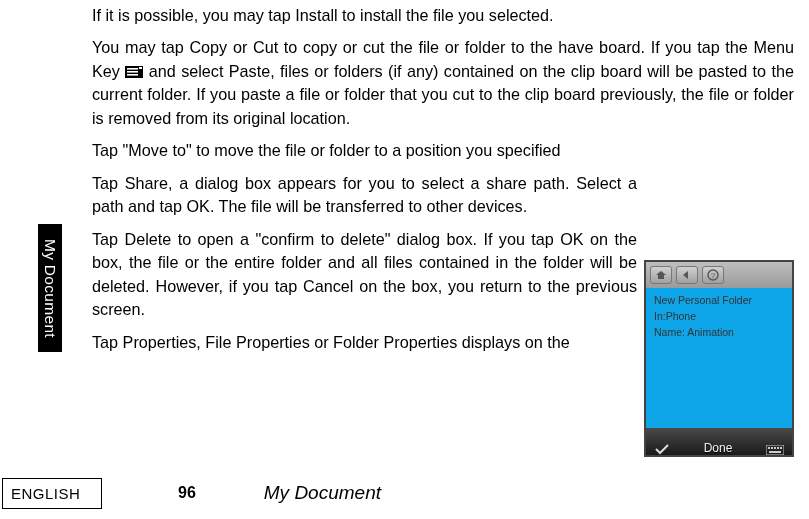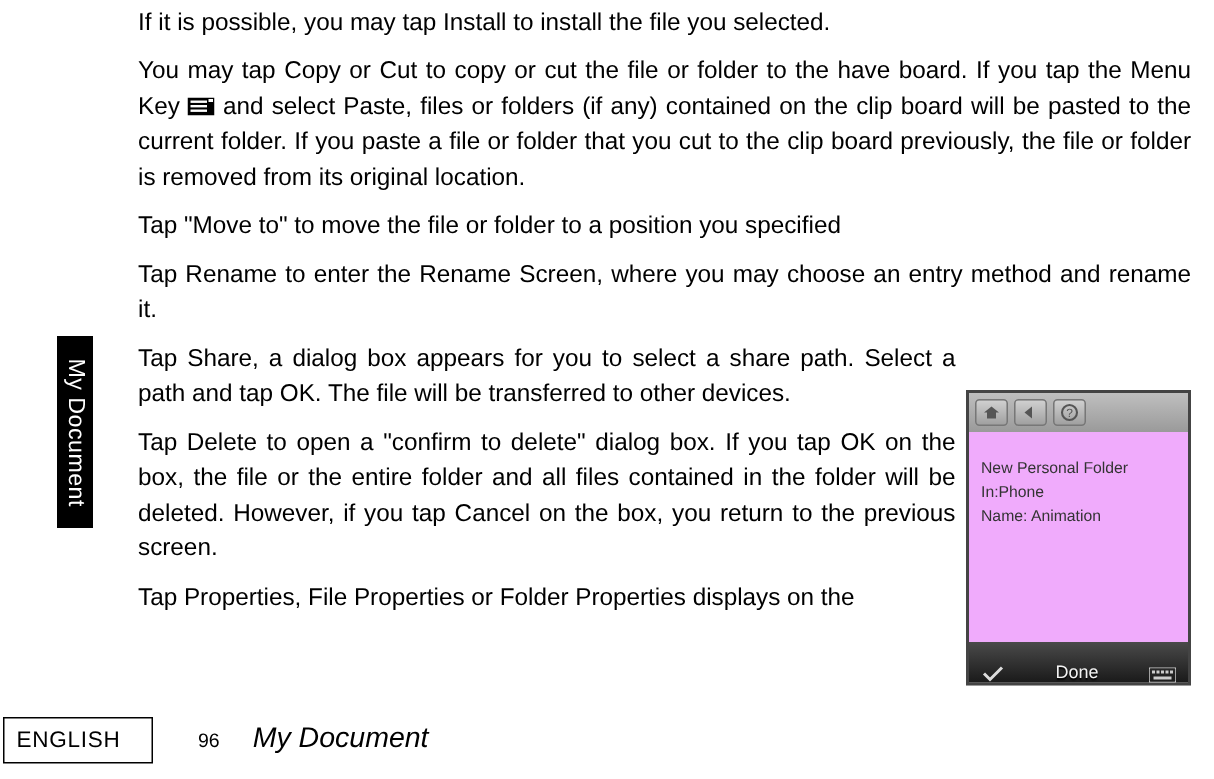--- a/index.html
+++ b/index.html
@@ -11,29 +11,29 @@
   .menu-icon { display: inline-block; width: 18px; height: 12px; vertical-align: -1px; position: relative; }
   .menu-icon svg { display: block; }
   .narrow-block { width: 545px; }
   .narrow-block .para { text-align: justify; }
   .sidebar-tab { position: absolute; left: 38px; top: 224px; width: 24px; height: 128px; background: #000; color: #fff; display: flex; align-items: center; justify-content: center; }
   .sidebar-tab span { writing-mode: vertical-rl; font-size: 15.5px; letter-spacing: 0.3px; }
   .inset { position: absolute; left: 644px; top: 260px; width: 150px; height: 197px; border: 2px solid #444; background: #e8e8e8; font-size: 11px; }
   .inset-toolbar { height: 26px; background: linear-gradient(#bfbfbf,#9a9a9a); display: flex; align-items: center; padding: 0 4px; gap: 4px; }
   .tb-btn { width: 22px; height: 18px; background: linear-gradient(#d0d0d0,#a0a0a0); border: 1px solid #777; border-radius: 3px; display: flex; align-items: center; justify-content: center; }
   .tb-btn svg { display:block; }
-  .inset-body { padding: 18px 8px; background: #f0abfc; height: 144px; color:#333; }
+  .inset-body { padding: 6px 8px; background: #0ea5e9; height: 144px; color:#333; }
   .inset-body div { margin-bottom: 4px; font-size: 10.5px; }
   .inset-bottom { position:absolute; bottom:0; left:0; right:0; height: 27px; background: linear-gradient(#4a4a4a,#1a1a1a); display:flex; align-items:flex-end; justify-content:space-between; padding:0 6px; color:#eee; }
   .done { color:#f2f2f2; font-size:12px; text-shadow:0 1px 1px #000; margin:0 auto; }
   .check { width:20px; display:flex; align-items:center; justify-content:center; }
   .kbd { width:22px; display:flex; align-items:center; justify-content:center; }
-  .footer { position: absolute; left: 0; bottom: 8px; width: 809px; height: 36px; display: flex; align-items: center; }
+  .footer { position: absolute; left: 0; bottom: 8px; width: 809px; height: 36px; display: flex; align-items: center; gap: 46px; }
   .footer-english { width: 100px; border: 1px solid #000; font-size: 15px; padding: 6px 8px; margin-left: 2px; letter-spacing: 0.5px; }
-  .footer-page { font-weight: normal; font-size: 13px; margin-left: 30px; }
+  .footer-page { font-weight: bold; font-size: 16px; margin-left: 30px; }
   .footer-title { font-style: italic; font-size: 19px; margin-left: 22px; }
 </style>
 </head>
 <body>
 
 <div class="page">
 
   <div class="sidebar-tab">
     <span>My Document</span>
   </div>
@@ -43,21 +43,20 @@
     <p class="para">
       <span>You may tap Copy or Cut to copy or cut the file or folder to the have board. If you tap the Menu Key </span><span class="menu-icon"><svg width="18" height="12" viewBox="0 0 18 12">
             <rect x="0" y="0" width="18" height="12" fill="#000"></rect>
             <rect x="2" y="2" width="11" height="1.6" fill="#fff"></rect>
             <rect x="2" y="5" width="11" height="1.6" fill="#fff"></rect>
             <rect x="2" y="8" width="11" height="1.6" fill="#fff"></rect>
             <rect x="14" y="1" width="3" height="2" fill="#fff"></rect>
           </svg></span><span> and select Paste, files or folders (if any) contained on the clip board will be pasted to the current folder. If you paste a file or folder that you cut to the clip board previously, the file or folder is removed from its original location.</span>
     </p>
     <p class="para-tight">Tap "Move to" to move the file or folder to a position you specified</p>
-    <p class="para">Tap Rename to enter the Rename Screen, where you may choose an entry method and rename it.</p>
 
     <div class="narrow-block">
       <p class="para">Tap Share, a dialog box appears for you to select a share path. Select a path and tap OK. The file will be transferred to other devices.</p>
       <p class="para">Tap Delete to open a "confirm to delete" dialog box. If you tap OK on the box, the file or the entire folder and all files contained in the folder will be deleted. However, if you tap Cancel on the box, you return to the previous screen.</p>
       <p class="para" style="margin-bottom:0">Tap Properties, File Properties or Folder Properties displays on the</p>
     </div>
   </div>
 
   <div class="inset">
     <div class="inset-toolbar">

